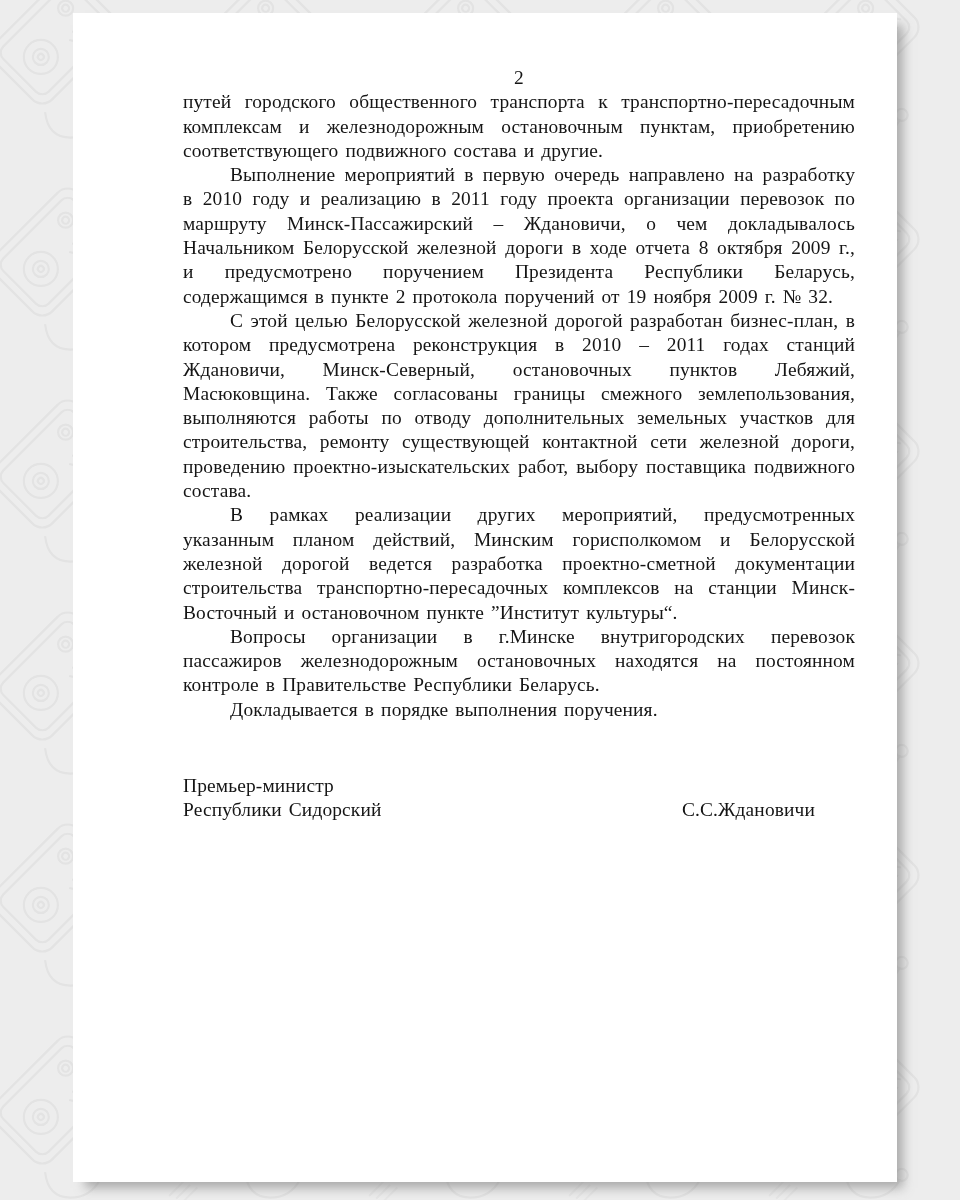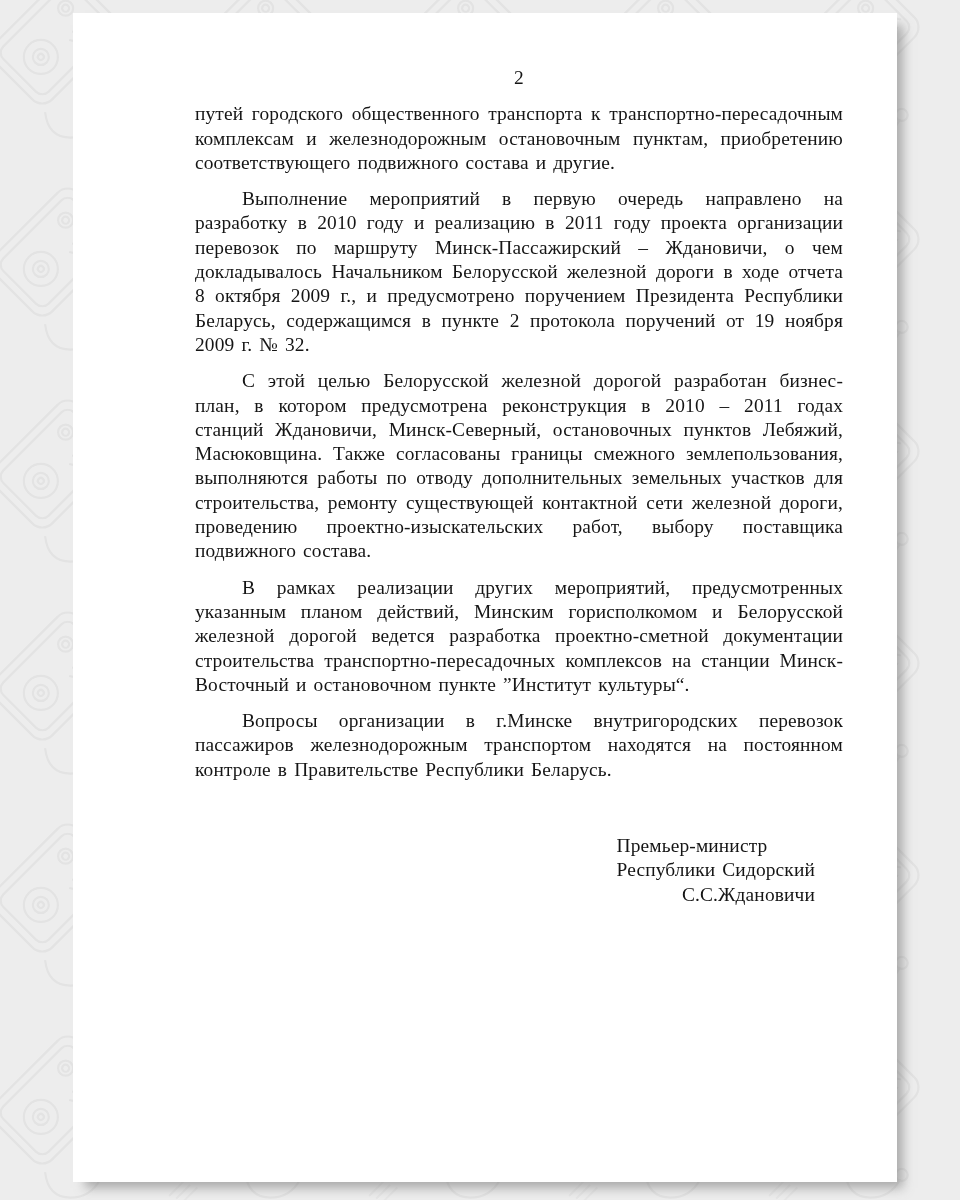--- a/index.html
+++ b/index.html
@@ -39,33 +39,32 @@
     font-size: 19.4px;
     line-height: 24.3px;
     letter-spacing: 0.15px;
     word-spacing: 2px;
   }
   .pagenum {
     text-align: center;
     height: 24.3px;
   }
   .content p {
-    margin: 12px;
+    margin: 0;
     text-align: justify;
   }
   .content p.indent {
     text-indent: 47px;
   }
   .signature {
     margin-top: 52px;
     display: flex;
     justify-content: space-between;
     align-items: flex-end;
     padding-right: 40px;
-    flex-direction: column;
   }
   .signature .who div {
     white-space: nowrap;
   }
   .signature .name {
     white-space: nowrap;
   }
 </style>
 </head>
 <body>
@@ -98,21 +97,22 @@
 
   <div class="page">
     <div class="content">
 
       <div class="pagenum">2</div>
 
       <p>путей городского общественного транспорта к транспортно-пересадочным комплексам и железнодорожным остановочным пунктам, приобретению соответствующего подвижного состава и другие.</p>
       <p class="indent">Выполнение мероприятий в первую очередь направлено на разработку в 2010 году и реализацию в 2011 году проекта организации перевозок по маршруту Минск-Пассажирский – Ждановичи, о чем докладывалось Начальником Белорусской железной дороги в ходе отчета 8 октября 2009 г., и предусмотрено поручением Президента Республики Беларусь, содержащимся в пункте 2 протокола поручений от 19 ноября 2009 г. № 32.</p>
       <p class="indent">С этой целью Белорусской железной дорогой разработан бизнес-план, в котором предусмотрена реконструкция в 2010 – 2011 годах станций Ждановичи, Минск-Северный, остановочных пунктов Лебяжий, Масюковщина. Также согласованы границы смежного землепользования, выполняются работы по отводу дополнительных земельных участков для строительства, ремонту существующей контактной сети железной дороги, проведению проектно-изыскательских работ, выбору поставщика подвижного состава.</p>
       <p class="indent">В рамках реализации других мероприятий, предусмотренных указанным планом действий, Минским горисполкомом и Белорусской железной дорогой ведется разработка проектно-сметной документации строительства транспортно-пересадочных комплексов на станции Минск-Восточный и остановочном пункте ”Институт культуры“.</p>
-      <p class="indent">Вопросы организации в г.Минске внутригородских перевозок пассажиров железнодорожным транспортом находятся на постоянном контроле в Правительстве Республики Беларусь.</p>
+      <p class="indent">Вопросы организации в г.Минске внутригородских перевозок пассажиров железнодорожным остановочных находятся на постоянном контроле в Правительстве Республики Беларусь.</p>
+      <p class="indent">Докладывается в порядке выполнения поручения.</p>
 
       <div class="signature">
         <div class="who">
           <div>Премьер-министр</div>
           <div>Республики Сидорский</div>
         </div>
         <div class="name">С.С.Ждановичи</div>
       </div>
 
     </div>

